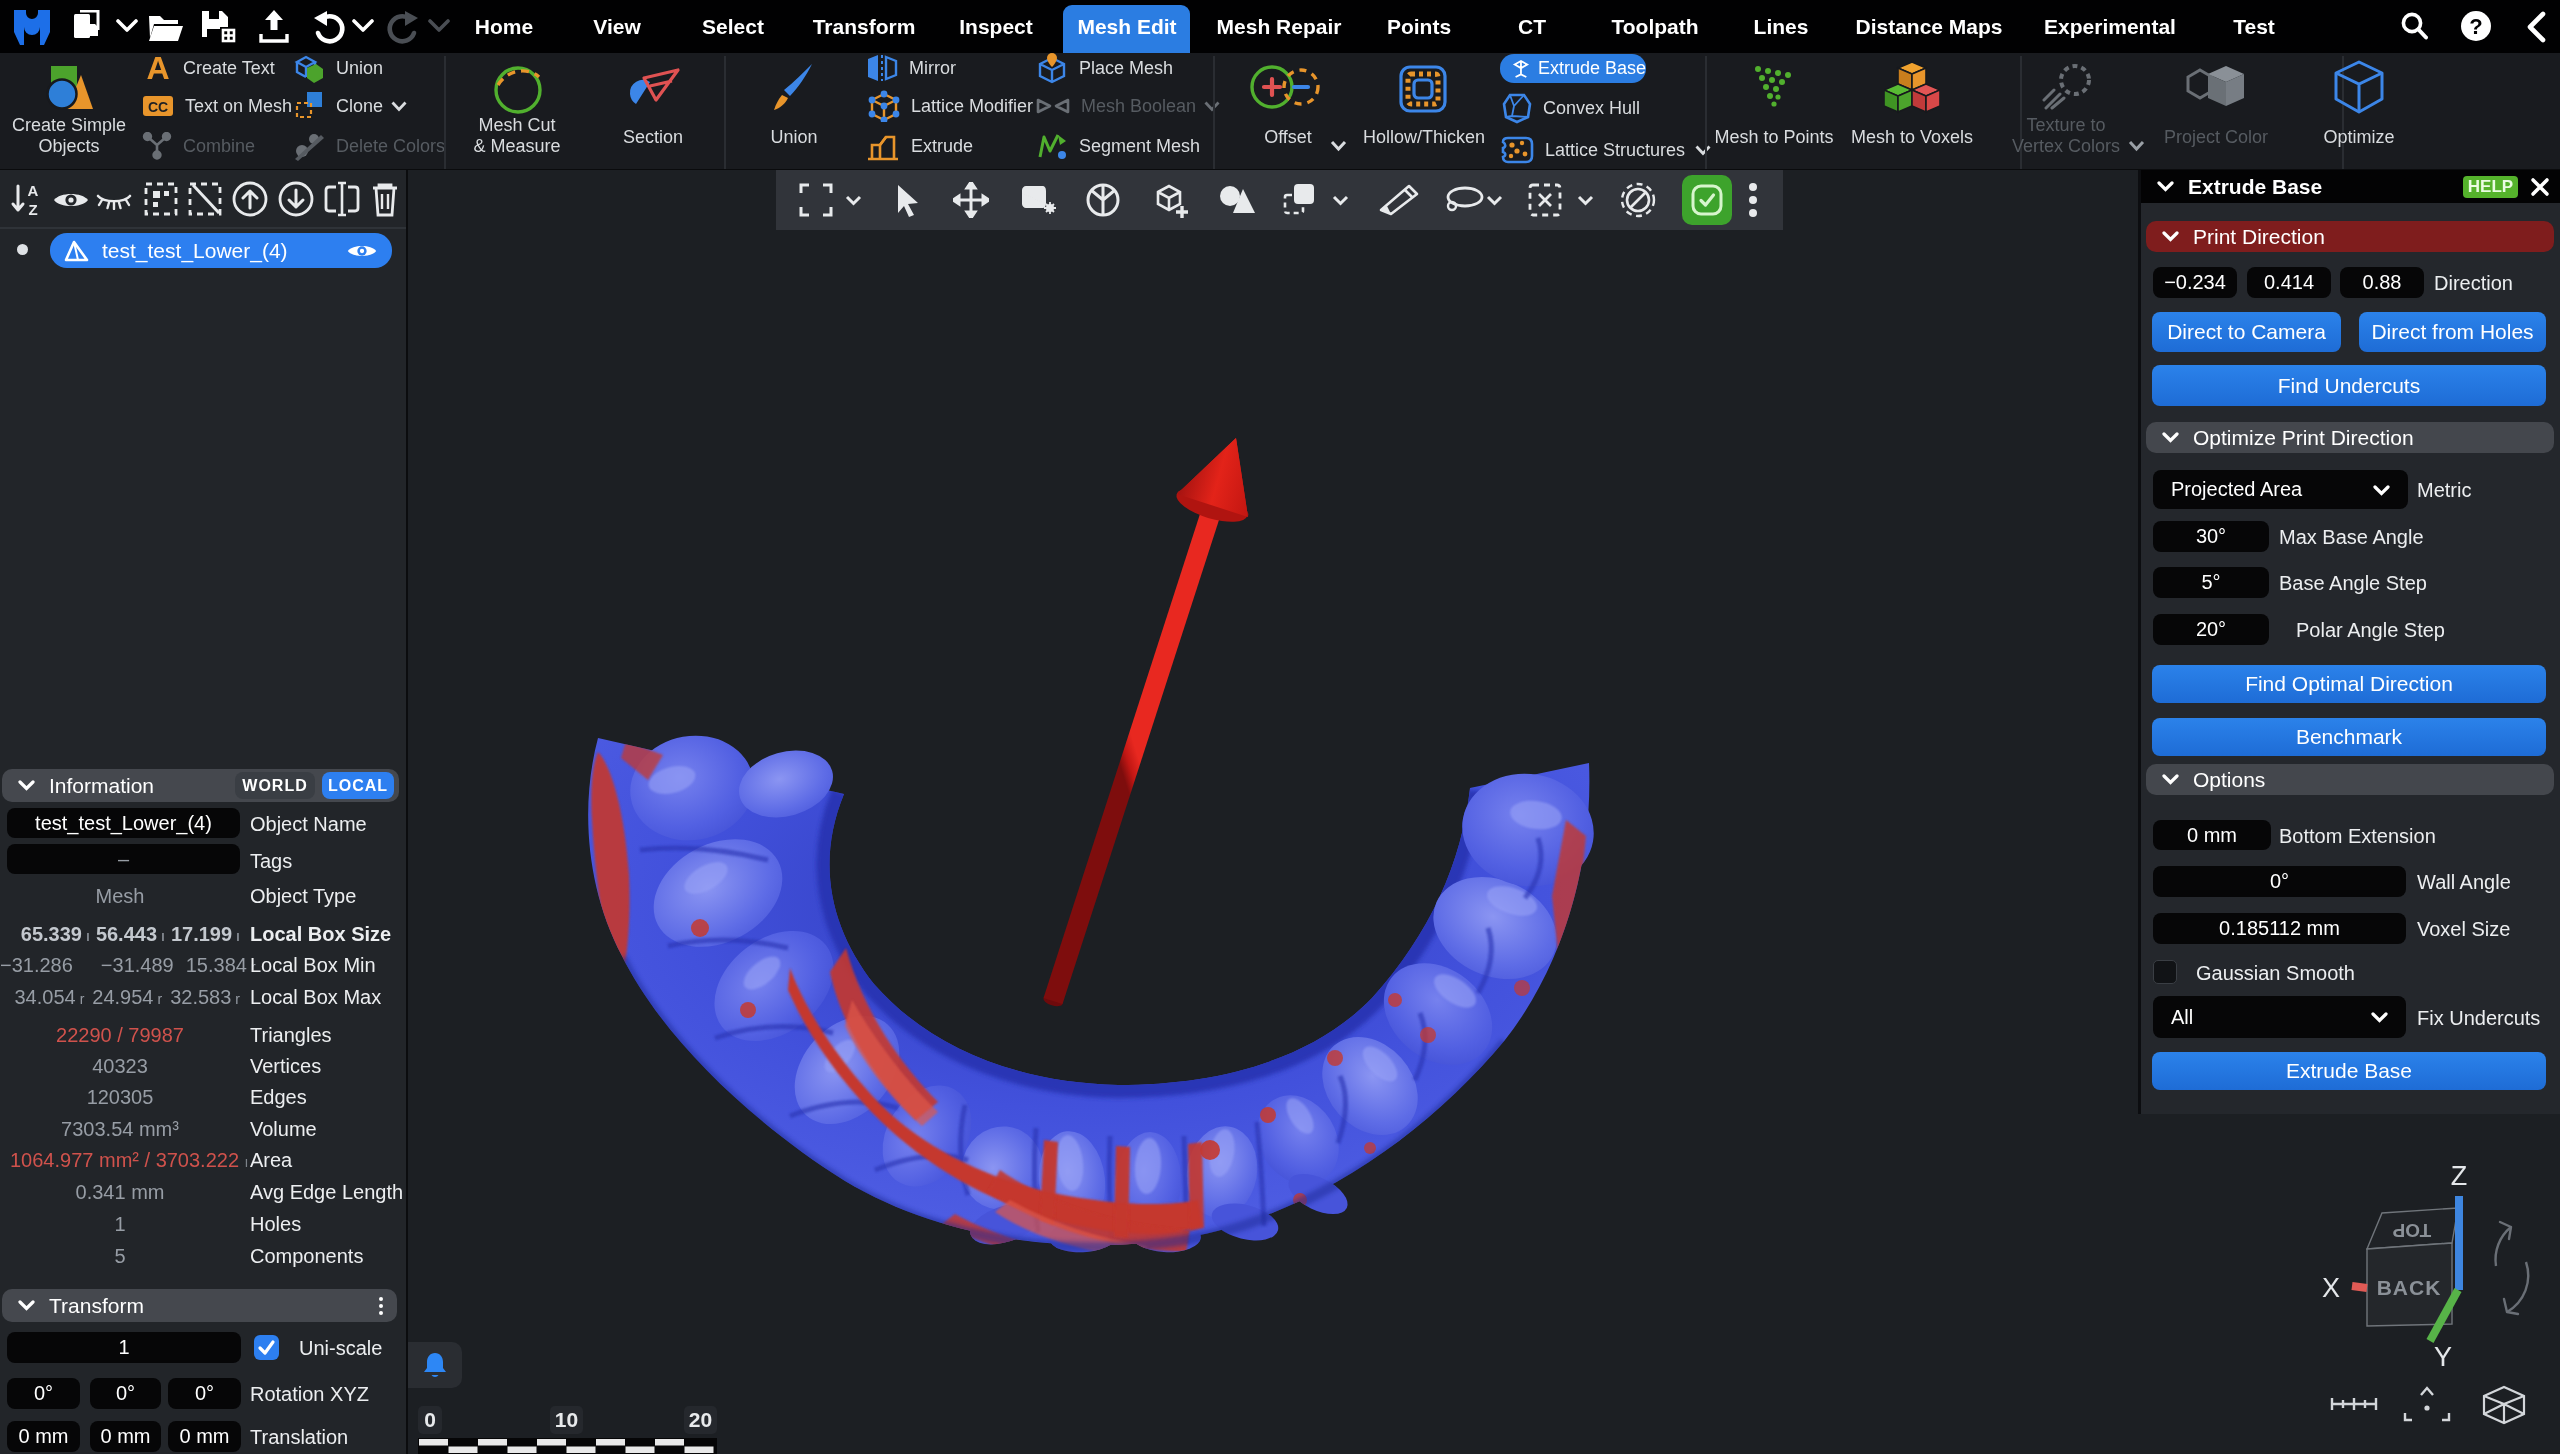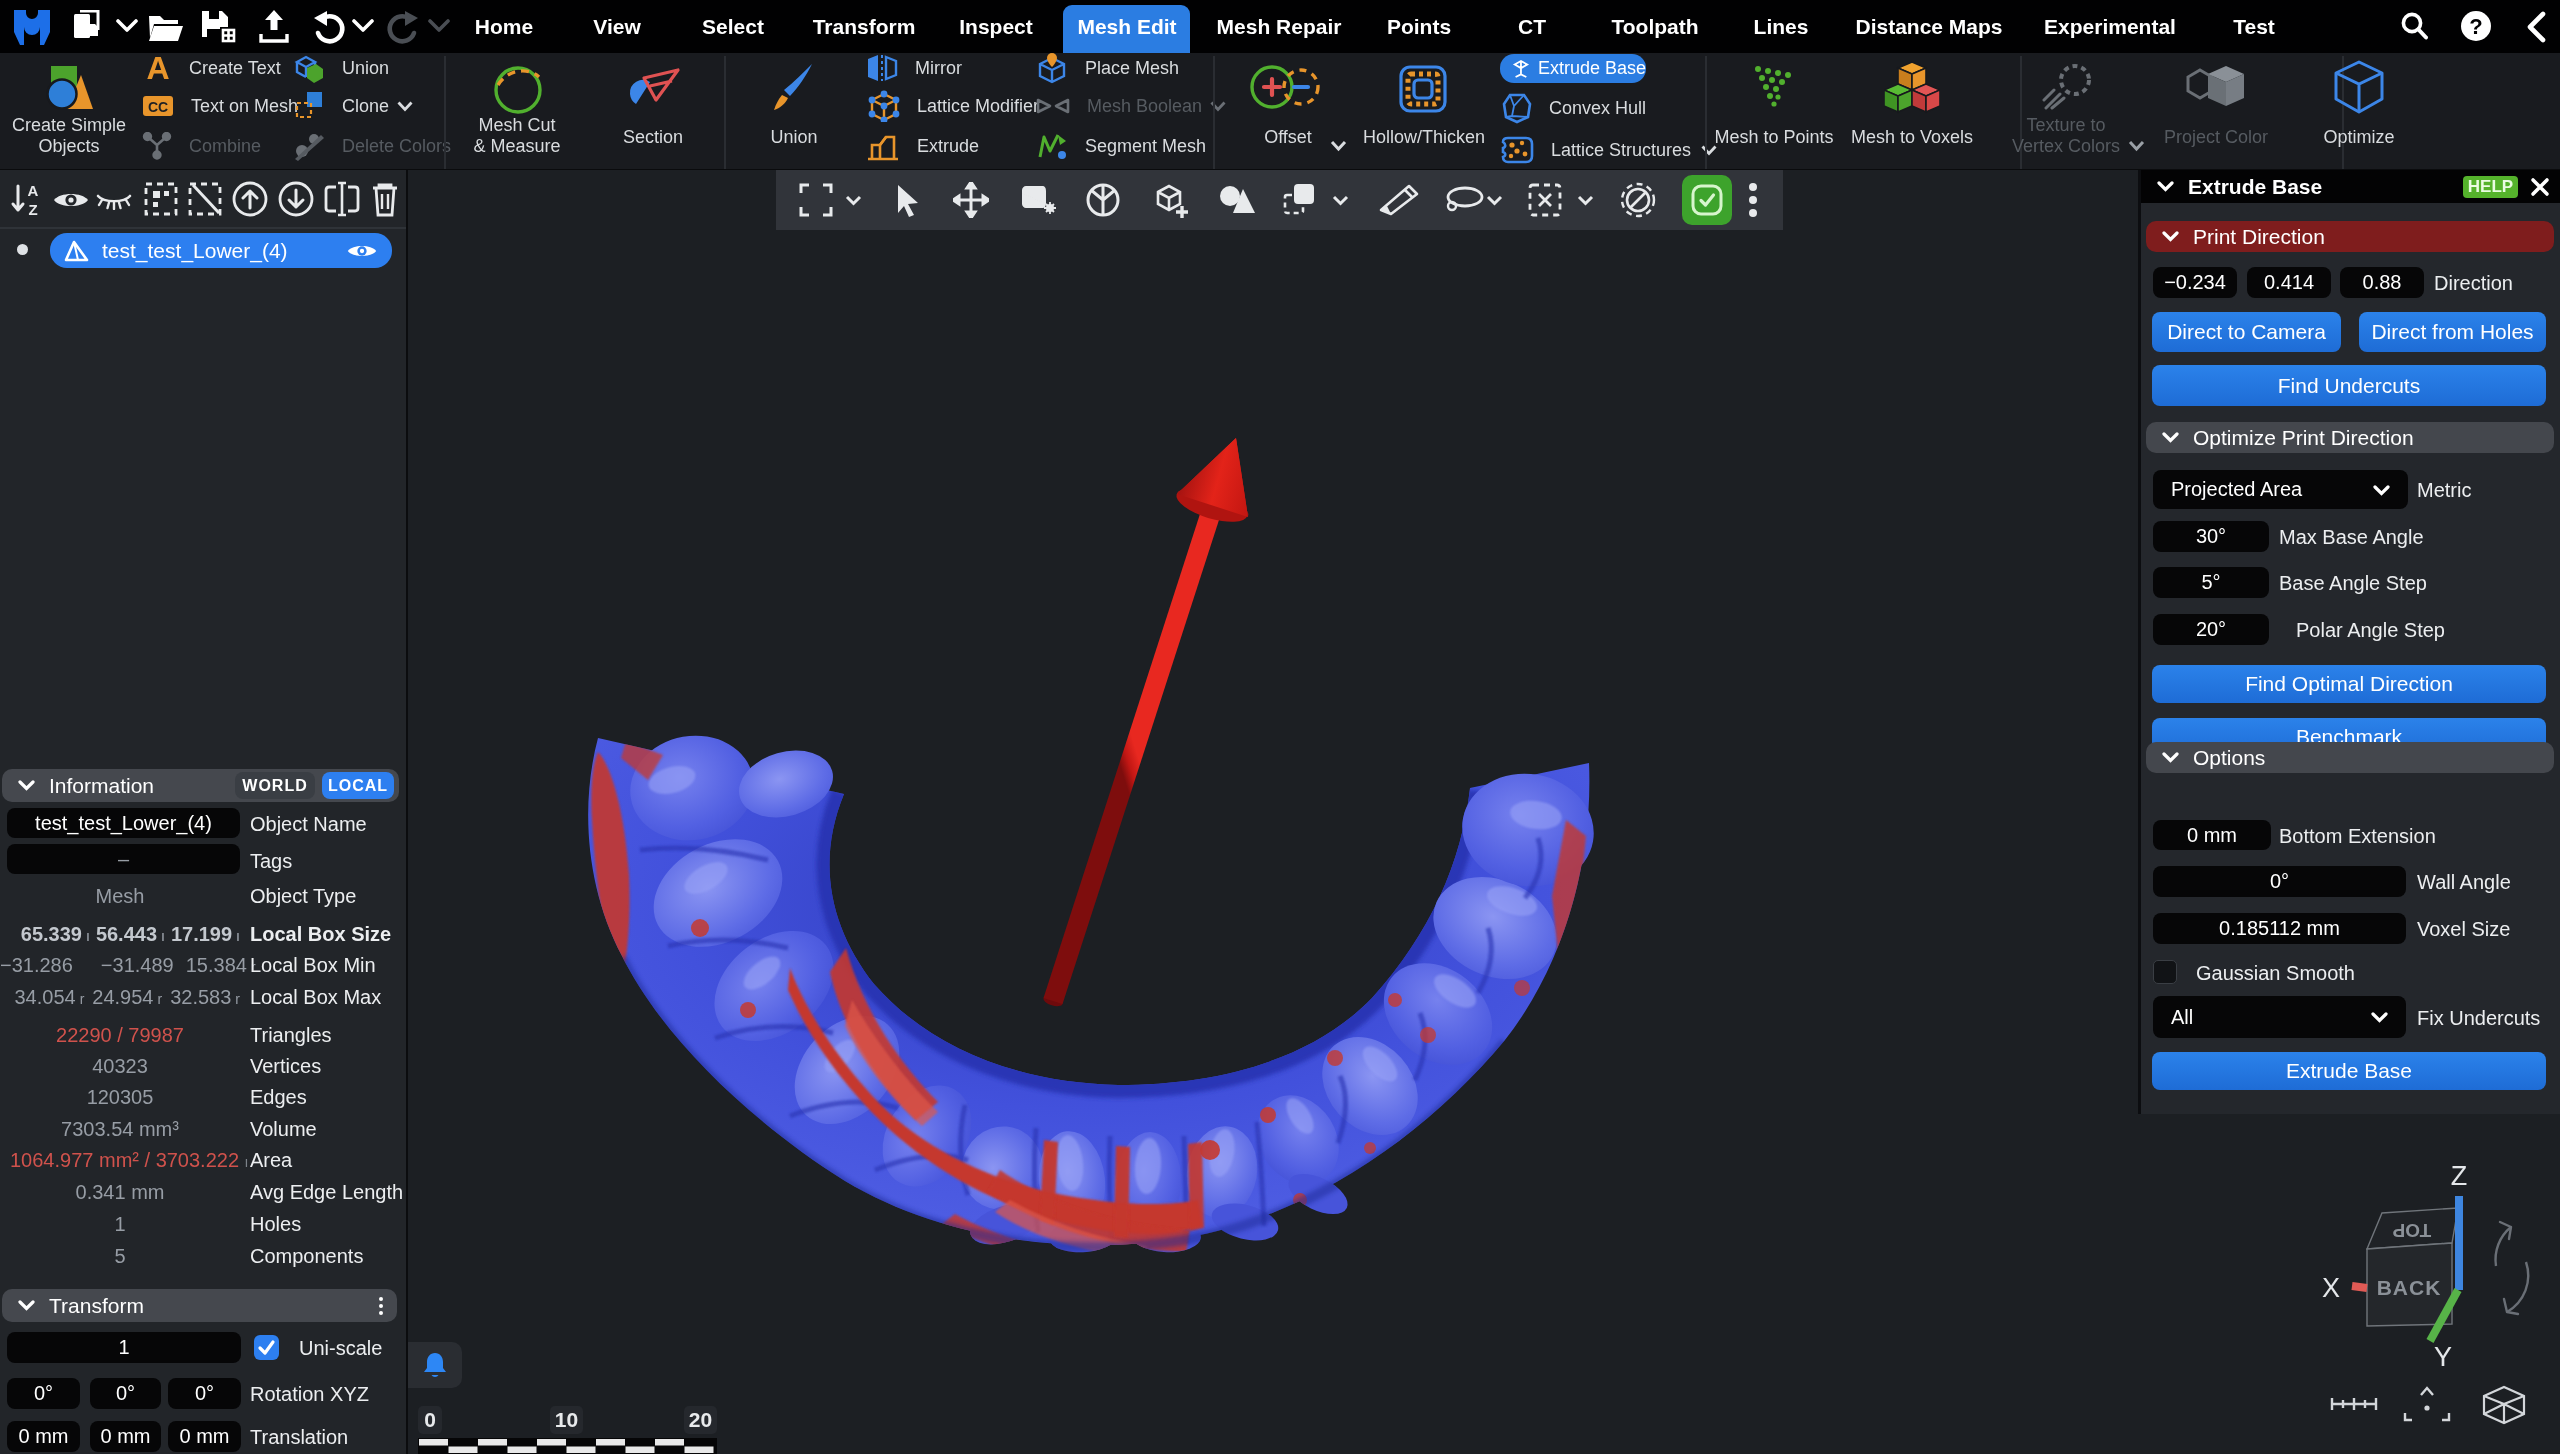--- a/index.html
+++ b/index.html
@@ -8,21 +8,21 @@
 .abs{position:absolute}
 svg{display:block}
 
 #topbar{position:absolute;left:0;top:0;width:2560px;height:53px;background:#010102}
 .menu{position:absolute;top:0;height:53px;display:flex;align-items:center;justify-content:center;color:#fff;font-weight:bold;font-size:21px;white-space:nowrap}
 #meshtab{position:absolute;left:1063px;top:5px;width:127px;height:48px;background:#2b7de2;border-radius:9px 9px 0 0}
 
 #ribbon{position:absolute;left:0;top:53px;width:2560px;height:117px;background:#191b1f;border-bottom:1px solid #0a0b0d}
 .rdiv{position:absolute;top:3px;height:113px;width:2px;background:#2a2d32}
 .ritem{position:absolute;display:flex;align-items:center;color:#d9dcdf;font-size:18px;white-space:nowrap}
-.ritem .lbl{margin-left:17px}
+.ritem .lbl{margin-left:11px}
 .rgrey{color:#565b61}
 .rbig.rgrey{color:#565b61}
 .rbig{position:absolute;text-align:center;color:#d9dcdf;font-size:18px;line-height:21px;white-space:nowrap}
 .chev{margin-left:8px}
 
 #leftpanel{position:absolute;left:0;top:170px;width:406px;height:1284px;background:#222529}
 #lpdiv{position:absolute;left:406px;top:170px;width:2px;height:1284px;background:#0b0c0e}
 .shead{position:absolute;background:#45484e;border-radius:10px;color:#fff;font-size:21px;display:flex;align-items:center}
 .shead svg{margin:0 14px 0 16px}
 .ibox{position:absolute;background:#060607;border-radius:8px;color:#fff;font-size:20px;display:flex;align-items:center;justify-content:center;white-space:nowrap}
@@ -844,21 +844,21 @@
   </div>
   <div class="plabel" style="left:276px;top:309px">Metric</div>
   <div class="ibox" style="left:12px;top:351px;width:116px;height:31px">30°</div>
   <div class="plabel" style="left:138px;top:356px">Max Base Angle</div>
   <div class="ibox" style="left:12px;top:397px;width:116px;height:31px">5°</div>
   <div class="plabel" style="left:138px;top:402px">Base Angle Step</div>
   <div class="ibox" style="left:12px;top:444px;width:116px;height:31px">20°</div>
   <div class="plabel" style="left:155px;top:449px">Polar Angle Step</div>
   <div class="bbtn" style="left:11px;top:495px;width:394px;height:38px">Find Optimal Direction</div>
   <div class="bbtn" style="left:11px;top:548px;width:394px;height:38px">Benchmark</div>
-  <div class="shead" style="left:5px;top:572px;width:408px;height:31px;background:#44474d">
+  <div class="shead" style="left:5px;top:594px;width:408px;height:31px;background:#44474d">
     <svg width="17" height="11" viewBox="0 0 17 11">
         <path d="M2 2 L8.5 8.5 L15 2" stroke="#fff" stroke-width="3.2" fill="none" stroke-linecap="round"></path>
       </svg>
     Options
   </div>
   <div class="ibox" style="left:12px;top:650px;width:118px;height:30px">0 mm</div>
   <div class="plabel" style="left:138px;top:655px">Bottom Extension</div>
   <div class="ibox" style="left:12px;top:696px;width:253px;height:31px">0°</div>
   <div class="plabel" style="left:276px;top:701px">Wall Angle</div>
   <div class="ibox" style="left:12px;top:743px;width:253px;height:31px">0.185112 mm</div>

